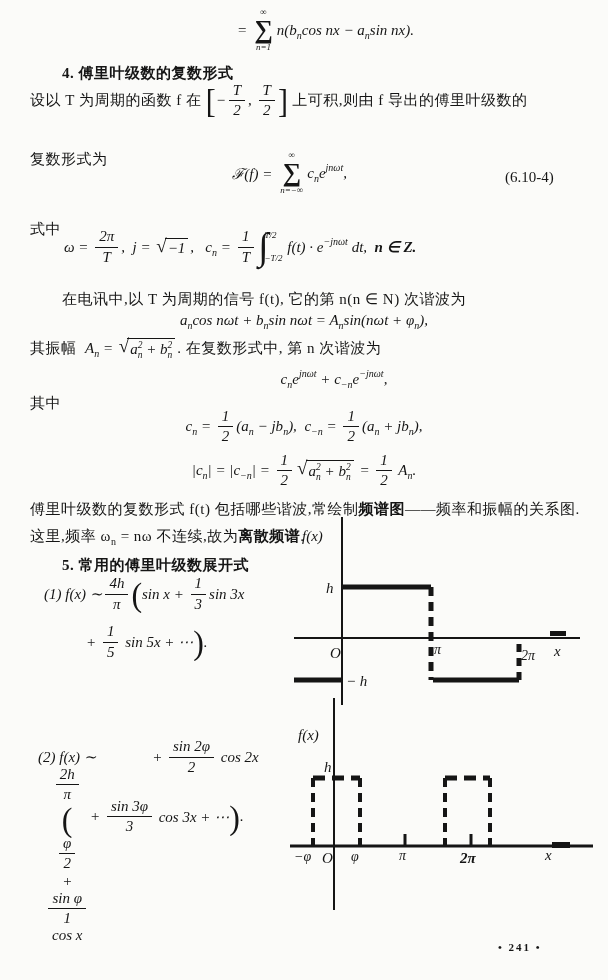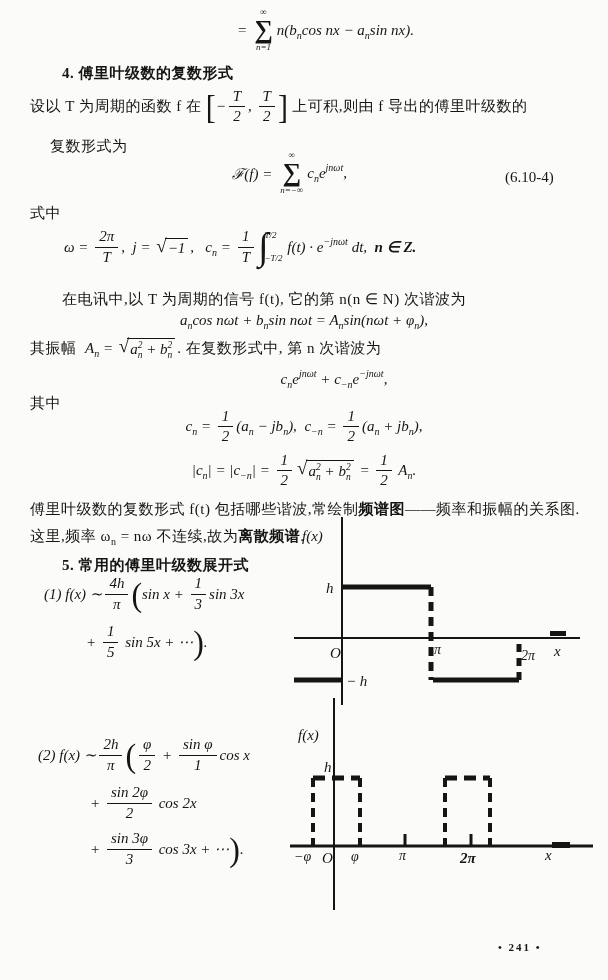--- a/index.html
+++ b/index.html
@@ -44,41 +44,41 @@
         <span class="lt">∞</span>
         <span class="sg">∑</span>
         <span class="lb">n=1</span>
       </span>
       <span>n(b</span><span class="sb">n</span><span>cos nx − a</span><span class="sb">n</span><span>sin nx).</span>
     </span>
   </div>
 
   <div class="abs zh b" style="left:62px;top:64px;">4. 傅里叶级数的复数形式</div>
 
-  <div class="abs" style="left:30px;top:88px;width:570px;">
+  <div class="abs" style="left:30px;top:82px;width:570px;">
     <span class="mrow" style="font-style:normal;">
       <span class="zh">设以 T 为周期的函数 f 在 </span><span class="bigbr">[</span><span style="font-style:italic">−</span><span class="fr"><span class="n">T</span><span class="d">2</span></span><span>, </span><span class="fr"><span class="n">T</span><span class="d">2</span></span><span class="bigbr">]</span><span class="zh"> 上可积,则由 f 导出的傅里叶级数的</span>
     </span>
   </div>
-  <div class="abs zh" style="left:30px;top:137px;margin-left:20px;">复数形式为</div>
+  <div class="abs zh" style="left:30px;top:150px;">复数形式为</div>
 
   <div class="abs" style="left:232px;top:151px;">
     <span class="mrow">
       <span>ℱ(f) = </span>
       <span class="bsum">
         <span class="lt">∞</span>
         <span class="sg">∑</span>
         <span class="lb">n=−∞</span>
       </span>
       <span>c</span><span class="sb">n</span><span>e</span><span class="sp">jnωt</span><span>,</span>
     </span>
   </div>
   <div class="abs" style="left:505px;top:169px;">(6.10-4)</div>
 
-  <div class="abs zh" style="left:30px;top:204px;">式中</div>
+  <div class="abs zh" style="left:30px;top:220px;">式中</div>
 
   <div class="abs" style="left:64px;top:228px;">
     <span class="mrow">
       <span>ω = </span>
       <span class="fr"><span class="n">2π</span><span class="d">T</span></span>
       <span>,  </span>
       <span>j = </span>
       <span class="sqrt"><span class="sg">√</span><span class="bar">−1</span></span>
       <span>,   </span>
       <span>c</span><span class="sb">n</span><span> = </span>
@@ -170,21 +170,21 @@
     <text x="14" y="28" font-size="15" class="it">f(x)</text>
     <text x="38" y="80" font-size="15" class="it">h</text>
     <text x="42" y="145" font-size="15" class="it">O</text>
     <text x="146" y="141" font-size="14" class="it">π</text>
     <text x="233" y="147" font-size="14" class="it">2π</text>
     <text x="266" y="143" font-size="15" class="it">x</text>
     <text x="58" y="173" font-size="15" class="it">− h</text>
   </svg>
 
   <div class="abs" style="left:38px;top:732px;width:270px;">
-    <div class="mrow" style="height:46px;">
+    <div class="mrow" style="height:46px;flex-direction:column;">
       <span>(2) f(x) ∼</span>
       <span class="fr"><span class="n">2h</span><span class="d">π</span></span>
       <span class="bigp">(</span>
       <span class="fr"><span class="n">φ</span><span class="d">2</span></span>
       <span> + </span>
       <span class="fr"><span class="n">sin φ</span><span class="d">1</span></span>
       <span>cos x</span>
     </div>
     <div class="mrow" style="height:46px;margin-left:52px;margin-top:2px;">
       <span>+ </span>

